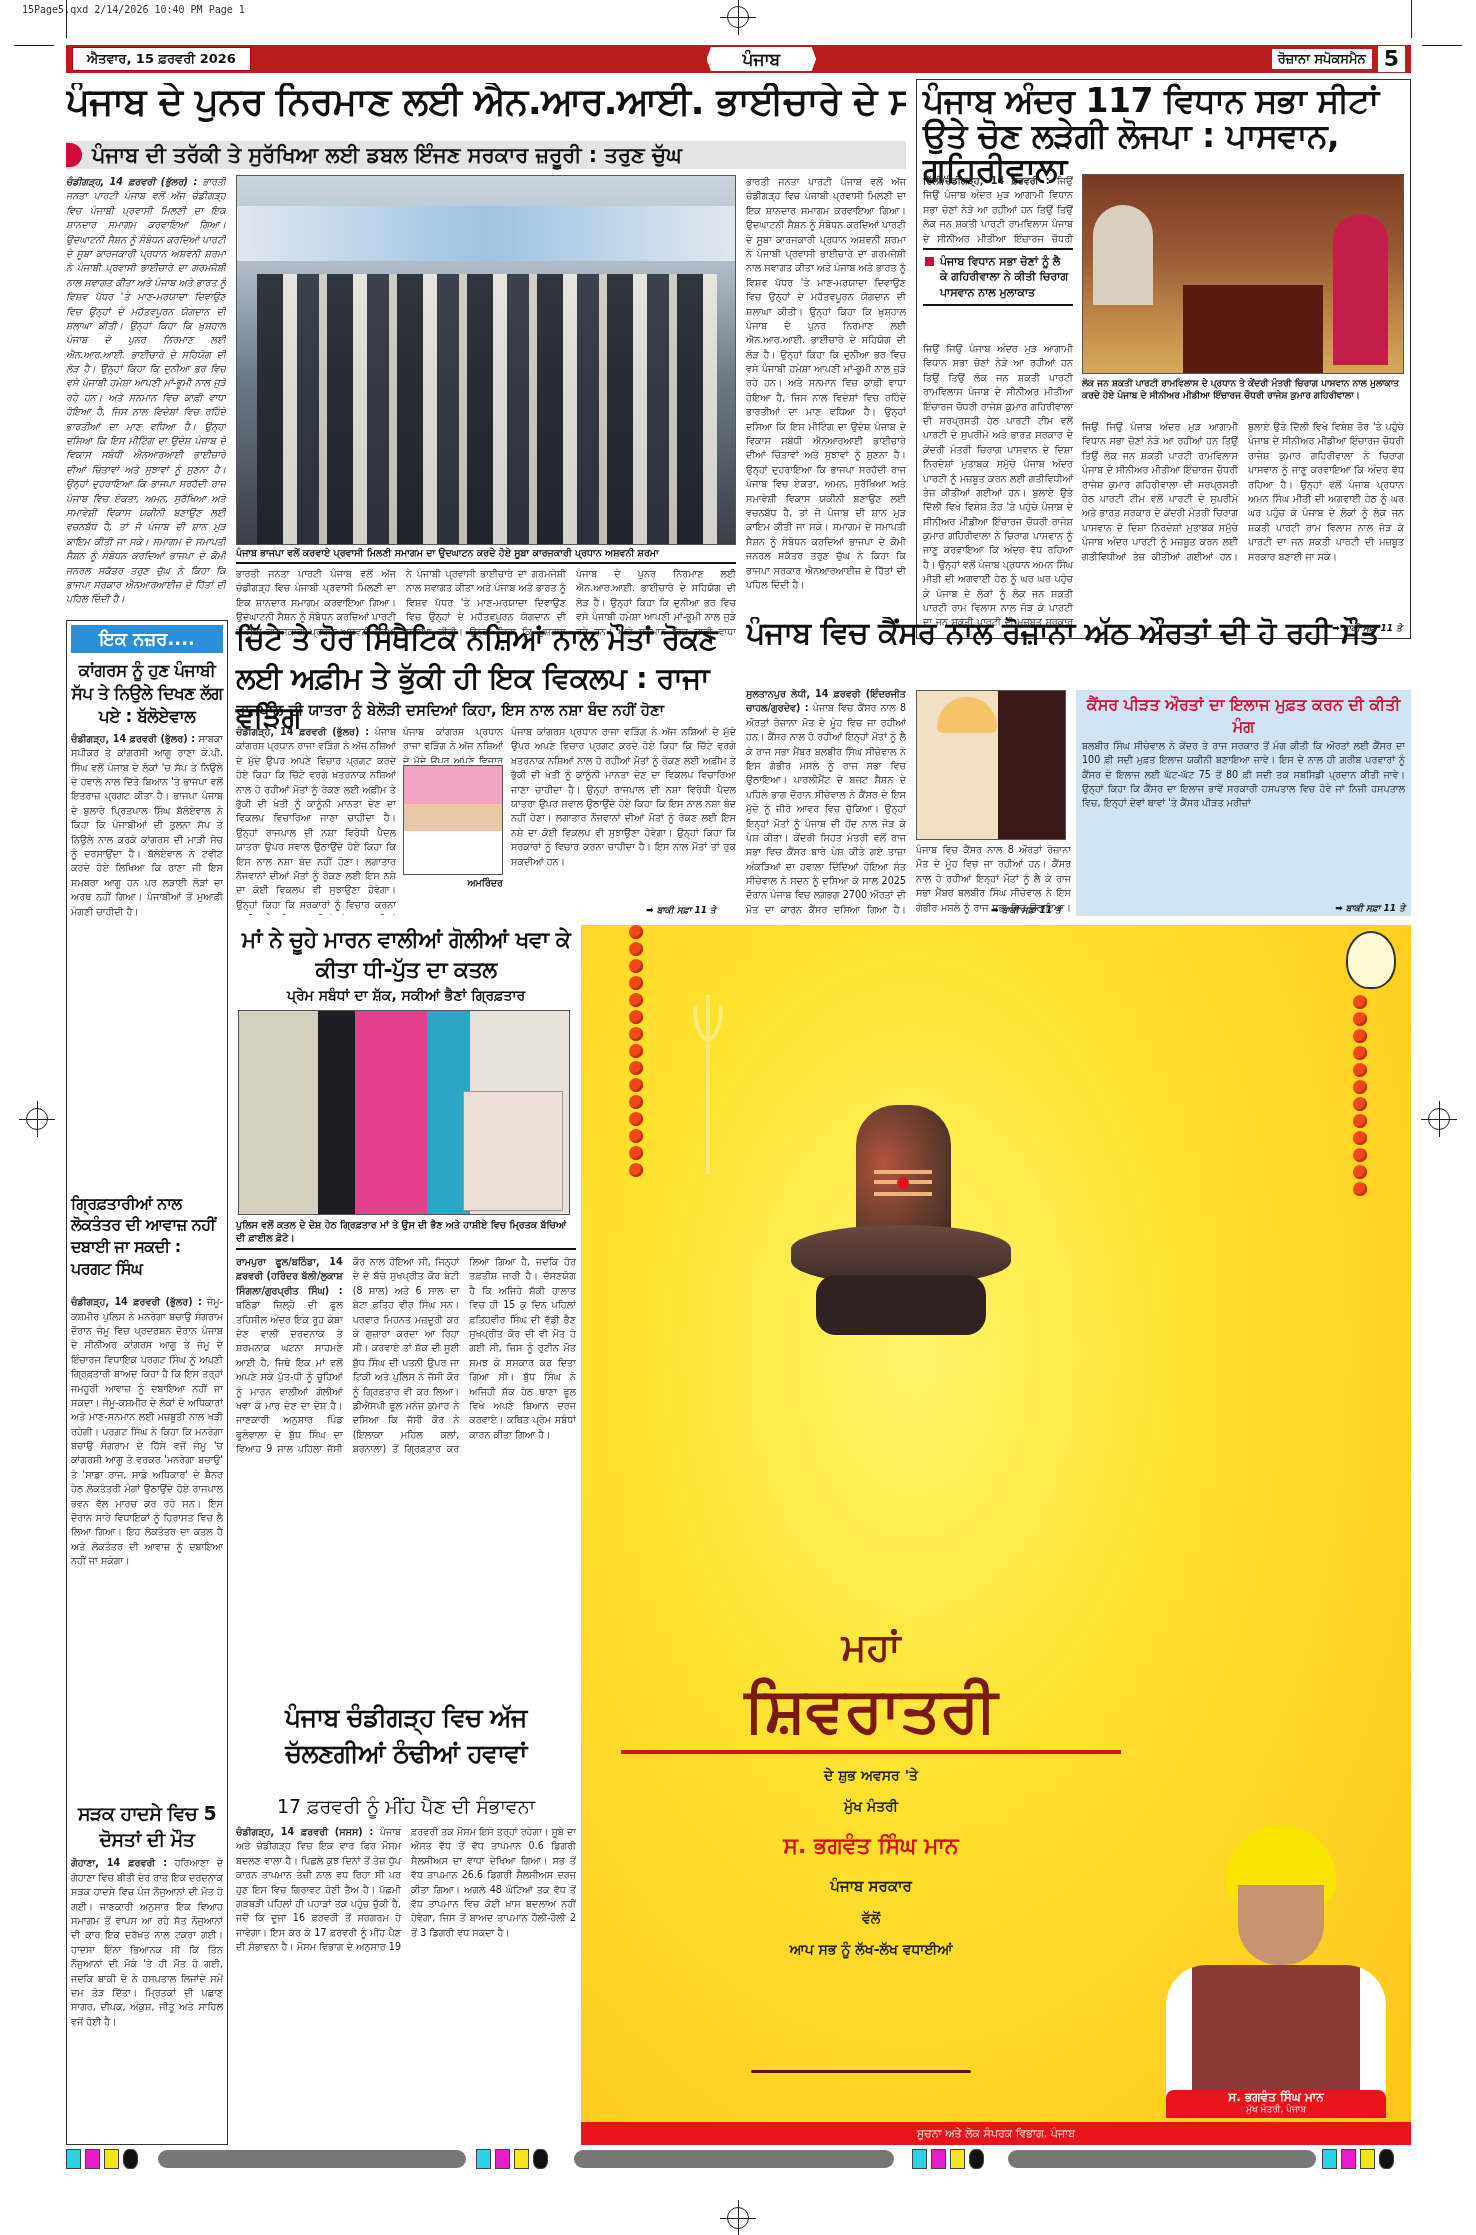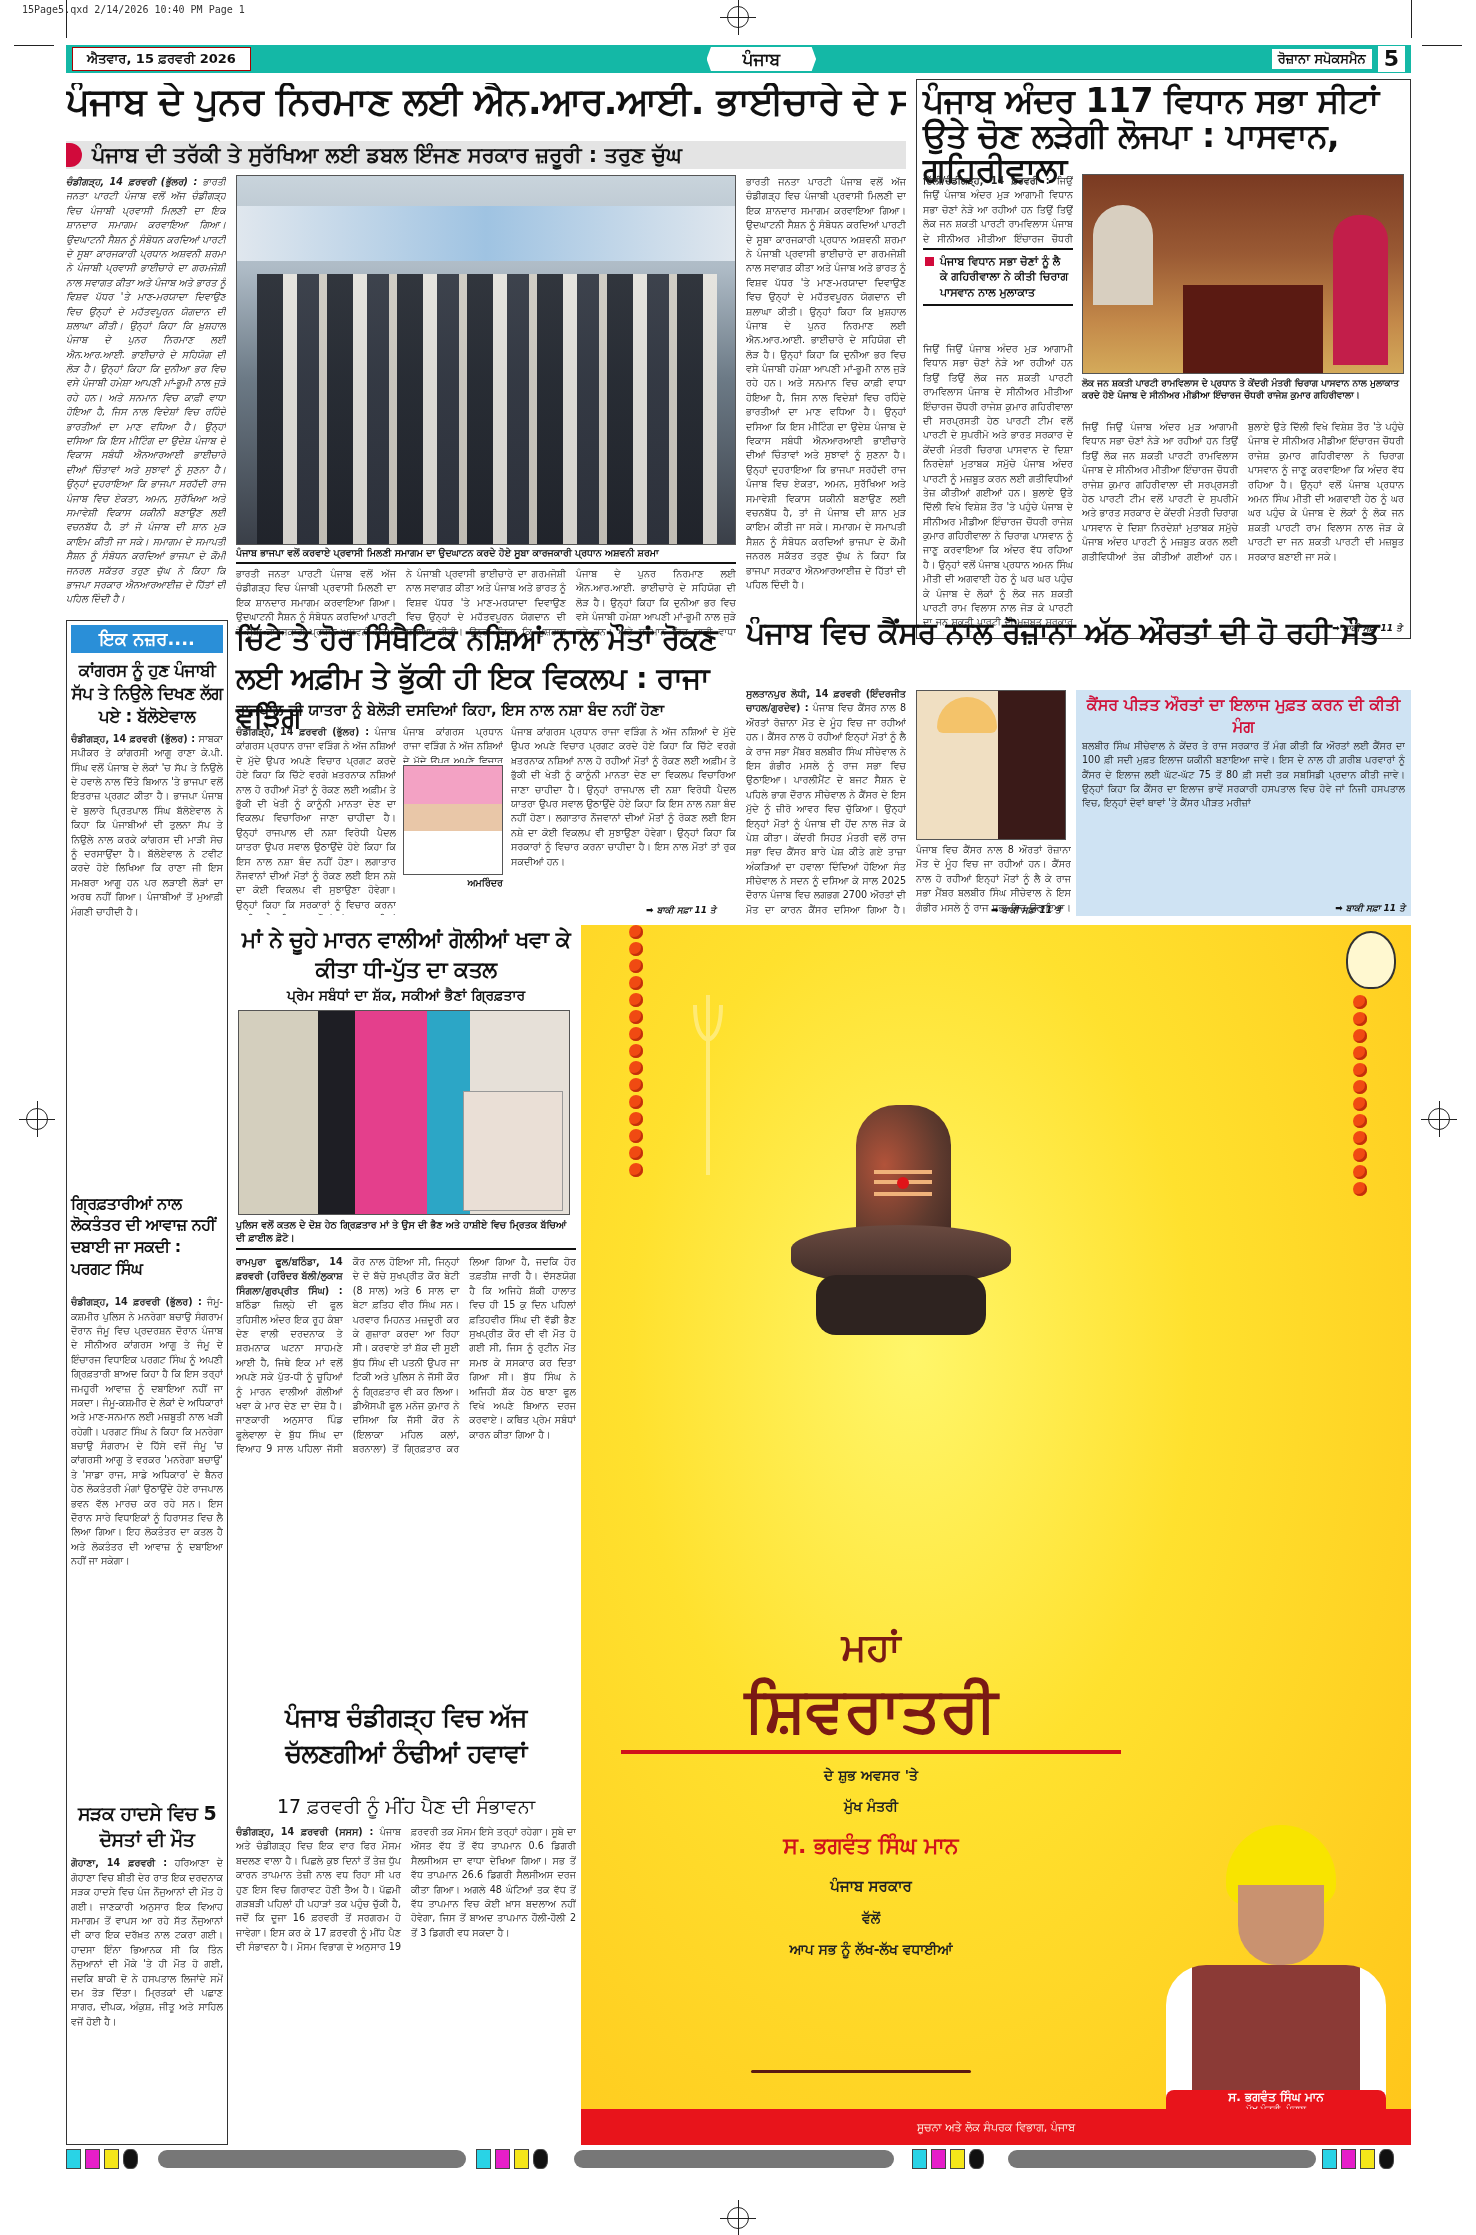--- a/index.html
+++ b/index.html
@@ -4,38 +4,38 @@
 <style>
   * { box-sizing: border-box; margin: 0; padding: 0; }
   body { width: 1476px; height: 2235px; background: #ffffff; font-family: "DejaVu Sans", sans-serif; color: #111; position: relative; overflow: hidden; }
   .slug { position: absolute; left: 22px; top: 4px; font-family: "DejaVu Sans Mono", monospace; font-size: 10px; color: #333; }
   .crop-v { position: absolute; width: 1px; background: #222; }
   .crop-h { position: absolute; height: 1px; background: #222; }
   .reg { position: absolute; width: 22px; height: 22px; border: 1px solid #222; border-radius: 50%; }
   .reg::before { content: ""; position: absolute; left: -8px; top: 10px; width: 36px; height: 1px; background: #222; }
   .reg::after { content: ""; position: absolute; left: 10px; top: -8px; width: 1px; height: 36px; background: #222; }
   .page { position: absolute; left: 66px; top: 45px; width: 1345px; height: 2100px; }
-  .masthead { position: absolute; left: 0; top: 0; width: 1345px; height: 28px; background: #14b8a6; display: flex; align-items: center; justify-content: space-between; padding: 0 6px; }
+  .masthead { position: absolute; left: 0; top: 0; width: 1345px; height: 28px; background: #b91c1c; display: flex; align-items: center; justify-content: space-between; padding: 0 6px; }
   .mh-date { background: #fff; color: #111; font-size: 13px; font-weight: bold; padding: 3px 14px; border: 1px solid #a00; }
   .mh-section { background: #fff; color: #111; font-size: 17px; font-weight: bold; padding: 2px 36px; clip-path: polygon(4% 0, 96% 0, 100% 50%, 96% 100%, 4% 100%, 0 50%); }
   .mh-right { display: flex; align-items: center; gap: 6px; }
   .mh-paper { background: #fff; color: #111; font-size: 13px; font-weight: bold; padding: 2px 6px; }
   .mh-page { background: #fff; color: #111; font-size: 22px; font-weight: bold; padding: 0 6px; line-height: 26px; }
   .abs { position: absolute; }
   .head-xl { font-family: "DejaVu Sans", sans-serif; font-weight: bold; color: #111; line-height: 1.05; letter-spacing: -0.5px; }
   .body-text { font-family: "DejaVu Sans", sans-serif; font-size: 9.6px; line-height: 1.5; color: #222; text-align: justify; }
   .body-text .dl { font-weight: bold; }
   .columns-3 { column-count: 3; column-gap: 10px; }
   .columns-2 { column-count: 2; column-gap: 10px; }
   .photo { position: absolute; border: 1px solid #555; overflow: hidden; }
   .caption { font-size: 9.5px; font-weight: bold; color: #111; line-height: 1.35; }
   .boxed { border: 1px solid #333; }
   .cont { font-size: 9px; font-style: italic; font-weight: bold; }
   .ad { position: absolute; left: 515px; top: 880px; width: 830px; height: 1220px; background: radial-gradient(ellipse at 40% 35%, #fff66a 0%, #ffe12e 40%, #ffc51a 100%); overflow: hidden; }
-  .ad-footer { position: absolute; left: 0; bottom: 0; width: 100%; height: 36px; background: #e8141b; color: #ffe; font-size: 11px; display: flex; align-items: center; justify-content: center; }
+  .ad-footer { position: absolute; left: 0; bottom: 0; width: 100%; height: 23px; background: #e8141b; color: #ffe; font-size: 11px; display: flex; align-items: center; justify-content: center; }
   .garland { position: absolute; top: 0; width: 14px; }
   .garland span { display: block; width: 14px; height: 14px; border-radius: 50%; background: #f04a12; margin-bottom: 3px; box-shadow: inset -2px -2px 0 #c2300b; }
   .colorbar { position: absolute; top: 2148px; height: 22px; display: flex; gap: 4px; align-items: center; }
   .sw { width: 15px; height: 20px; border: 1px solid #444; }
   .grey-bar { position: absolute; top: 2150px; height: 18px; background: #777; border-radius: 9px; }
 </style>
 </head>
 <body>
 
 <div class="slug">15Page5.qxd  2/14/2026  10:40 PM  Page 1</div>

